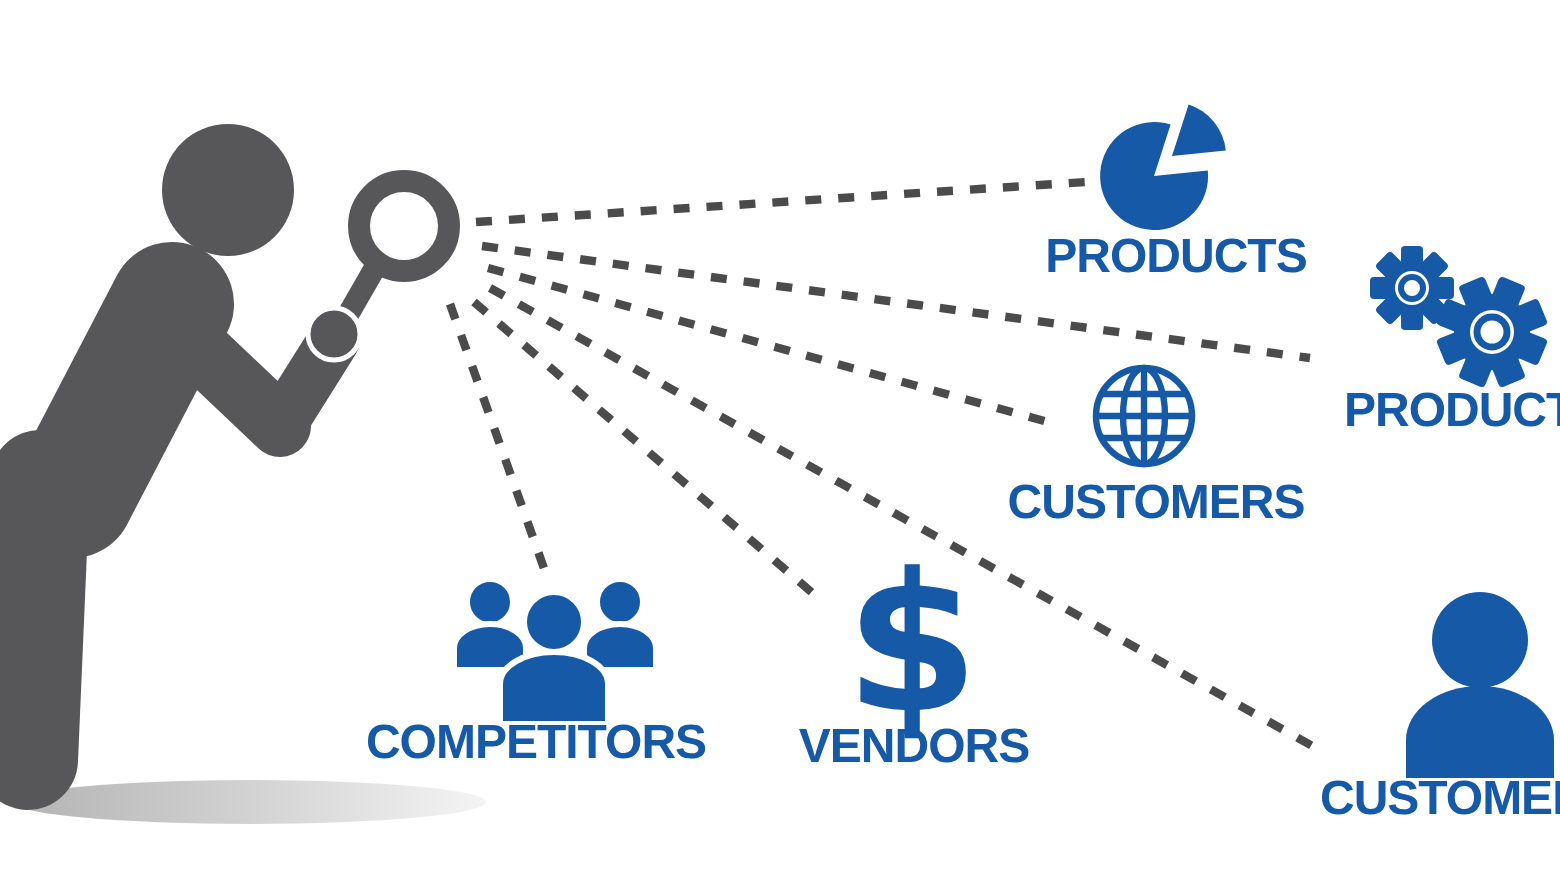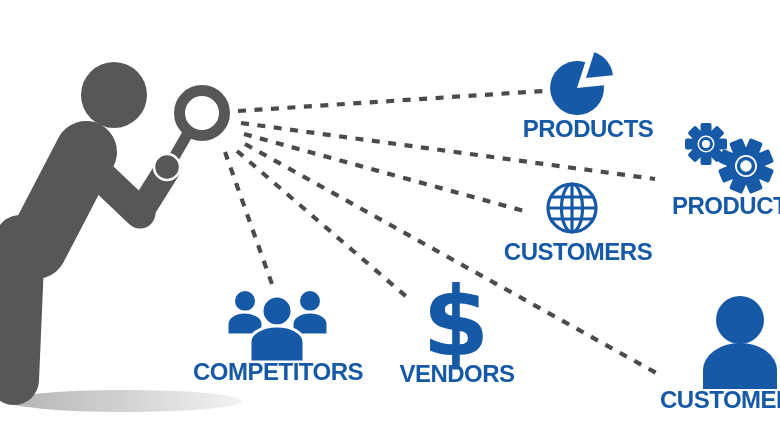--- a/index.html
+++ b/index.html
@@ -115,17 +115,17 @@
 
     <g class="blue">
       <circle cx="740" cy="320" r="24"></circle>
       <path d="M 703 389 V 370 A 37 27 0 0 1 777 370 V 389 Z"></path>
     </g>
   </svg>
 
   <div class="lbl centered" style="left:588px; top:117px;">PRODUCTS</div>
   <div class="lbl" style="left:672px; top:194px;">PRODUCTS</div>
   <div class="lbl centered" style="left:578px; top:240px;">CUSTOMERS</div>
-  <div class="lbl centered" style="left:278px; top:360px;text-align:center;">COMPETITORS</div>
+  <div class="lbl centered" style="left:268px; top:360px;text-align:center;">COMPETITORS</div>
   <div class="lbl centered" style="left:457px; top:362px;text-align:center;">VENDORS</div>
   <div class="lbl" style="left:660px; top:388px;">CUSTOMERS</div>
 
 </div>
 
 </body></html>

